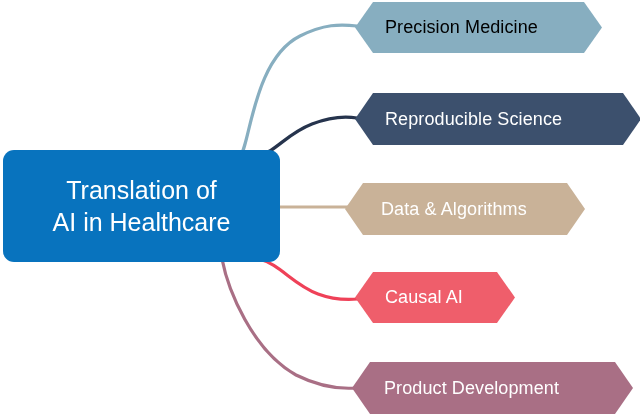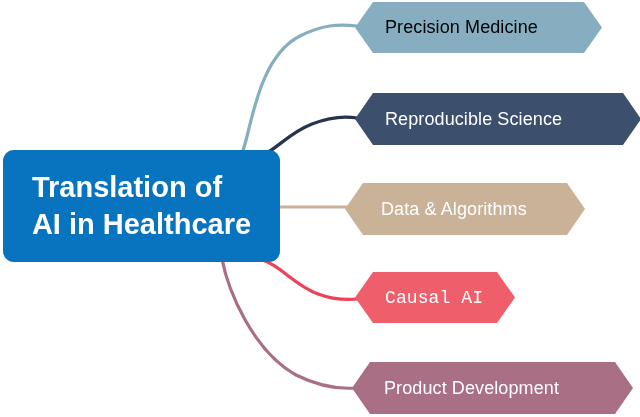--- a/index.html
+++ b/index.html
@@ -66,23 +66,24 @@
     height: 112px;
     border-radius: 11px;
     background: #0873be;
     display: flex;
     align-items: center;
     justify-content: center;
   }
   #root-label {
     color: #ffffff;
     font-family: "Liberation Sans", sans-serif;
-    font-size: 29px;
-    font-weight: 700;
+    font-size: 25px;
+    font-weight: 400;
     line-height: 1.28;
+    text-align: center;
     white-space: pre-line;
   }
 </style>
 </head>
 <body>
 
 <div id="mindmap-canvas">
 
   <svg id="connector-layer" viewBox="0 0 640 417" xmlns="http://www.w3.org/2000/svg">
       <path d="M 239 158 C 250 150 252 60 300 36 C 324 24 340 24 357 26" fill="none" stroke="#87aec0" stroke-width="3.2" stroke-linecap="round"></path>
@@ -114,21 +115,21 @@
       <div class="branch-node" style="left: 345px; top: 183px; width: 240px; height: 52px;">
         <svg width="240" height="52" viewBox="0 0 240 52">
           <polygon points="0,26 18,0 222,0 240,26 222,52 18,52" fill="#c9b298"></polygon>
         </svg>
         <div class="branch-label" style="padding-left: 36px; color: rgb(255, 255, 255);">Data &amp; Algorithms</div>
       </div>
       <div class="branch-node" style="left: 355px; top: 272px; width: 160px; height: 51px;">
         <svg width="160" height="51" viewBox="0 0 160 51">
           <polygon points="0,25.5 18,0 142,0 160,25.5 142,51 18,51" fill="#ef5e6b"></polygon>
         </svg>
-        <div class="branch-label" style="padding-left: 30px; color: rgb(255, 255, 255); font-family: Liberation Mono, monospace;">Causal AI</div>
+        <div class="branch-label" style="padding-left: 30px; color: rgb(255, 255, 255);">Causal AI</div>
       </div>
       <div class="branch-node" style="left: 352px; top: 362px; width: 281px; height: 52px; text-decoration: underline;">
         <svg width="281" height="52" viewBox="0 0 281 52">
           <polygon points="0,26 18,0 263,0 281,26 263,52 18,52" fill="#a96f85"></polygon>
         </svg>
         <div class="branch-label" style="padding-left: 32px; color: rgb(255, 255, 255);">Product Development</div>
       </div>
     </div>
 
 </div>

